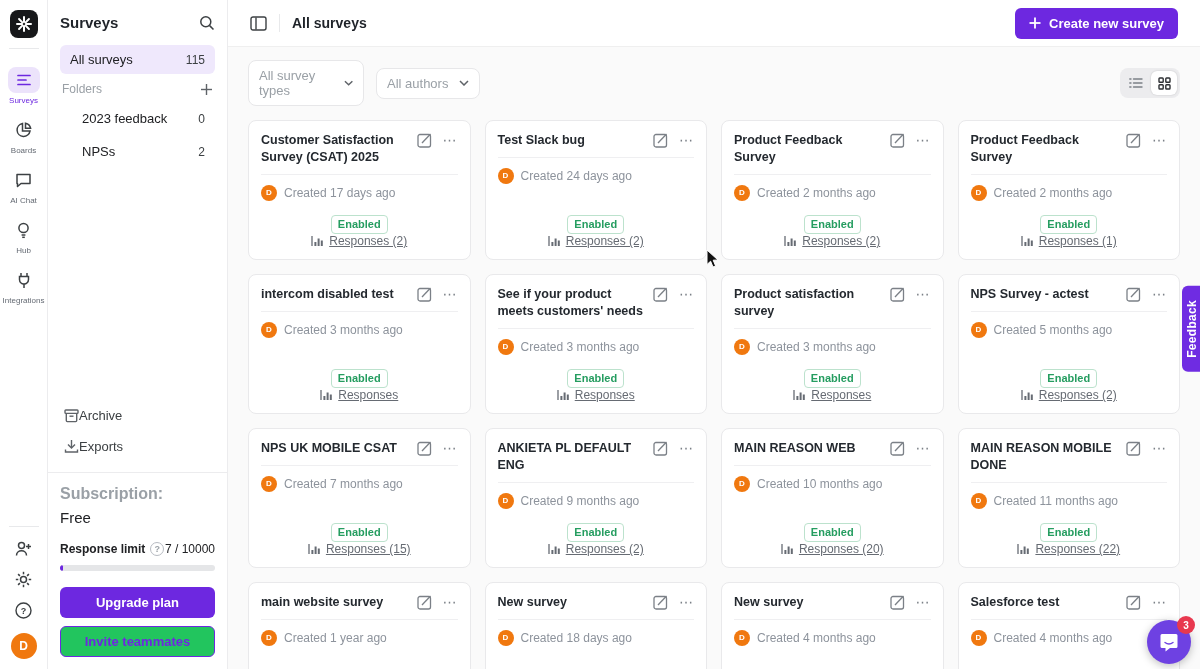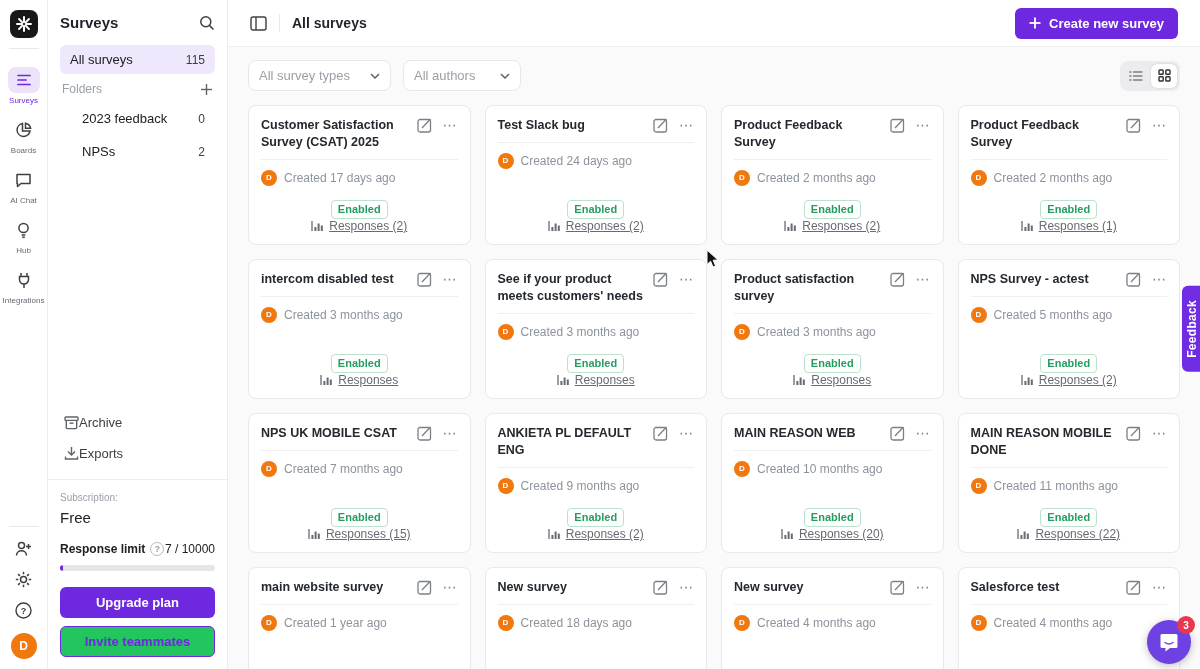--- a/index.html
+++ b/index.html
@@ -24,39 +24,39 @@
   .sb-title { font-size:15px; font-weight:bold; color:#1f2329; }
   .sb-item { display:flex; align-items:center; justify-content:space-between; padding:7px 10px; border-radius:6px; font-size:13px; color:#202124; cursor:pointer; }
   .sb-item.selected { background:#efe8fc; }
   .sb-count { font-size:12px; color:#3c4043; }
   .folders-row { display:flex; align-items:center; justify-content:space-between; padding:8px 2px 6px; }
   .folders-label { font-size:12px; color:#9aa0a6; }
   .folder-item { display:flex; align-items:center; justify-content:space-between; padding:9px 10px 9px 22px; font-size:13px; color:#202124; border-radius:6px; cursor:pointer; }
   .sb-bottom { margin-top:auto; }
   .sb-link { display:flex; align-items:center; gap:0; font-size:13px; color:#3c4043; padding:8px 4px; cursor:pointer; }
   .sb-sep { border-top:1px solid #ececee; margin:10px -12px 12px; }
-  .sub-label { font-size:10px; color:#9aa0a6; }
+  .sub-label { font-size:16px; color:#9aa0a6;font-weight:bold; }
   .sub-plan { font-size:15px; color:#202124; margin:6px 0 16px; }
   .limit-row { display:flex; align-items:flex-end; justify-content:space-between; margin-bottom:9px; }
   .limit-left { display:flex; align-items:center; gap:5px; font-size:12px; font-weight:bold; color:#202124; }
   .limit-val { font-size:12px; color:#202124; }
   .qmark { width:14px; height:14px; border-radius:50%; border:1px solid #b7bbc2; color:#9aa0a6; font-size:9px; display:flex; align-items:center; justify-content:center; }
   .bar { height:6px; border-radius:3px; background:#e5e6e8; overflow:hidden; margin-bottom:16px; }
   .bar-fill { height:100%; width:2%; background:#6d28e0; border-radius:3px; }
   .btn-primary { display:block; width:100%; background:#6d28e0; color:#fff; font-size:13px; font-weight:bold; border:none; border-radius:6px; padding:8px 0; cursor:pointer; margin-bottom:8px; font-family:inherit; }
   .btn-outline { display:block; width:100%; background:#22c55e; color:#6d28e0; font-size:13px; font-weight:bold; border:1px solid #6d28e0; border-radius:6px; padding:7px 0; cursor:pointer; font-family:inherit; }
 
   
   .main { flex:1; display:flex; flex-direction:column; background:#fafafa; min-width:0; }
   .topbar { height:47px; background:#fff; border-bottom:1px solid #efefef; display:flex; align-items:center; padding:0 22px; flex-shrink:0; }
   .tb-sep { width:1px; height:18px; background:#e8e9eb; margin:0 12px; }
   .tb-title { font-size:14px; font-weight:bold; color:#1f2329; }
   .btn-create { margin-left:auto; display:flex; align-items:center; gap:8px; background:#6d28e0; color:#fff; font-size:13px; font-weight:bold; border:none; border-radius:6px; padding:8px 14px; cursor:pointer; font-family:inherit; }
   .filters { display:flex; align-items:center; padding:13px 20px 12px; flex-shrink:0; }
-  .dropdown { display:flex; align-items:center; justify-content:space-between; width:143px; background:#fff; border:1px solid #e7e7e9; border-radius:8px; padding:7px 10px; font-size:13px; color:#9aa0a6; margin-right:12px; cursor:pointer; }
+  .dropdown { display:flex; align-items:center; justify-content:space-between; width:116px; background:#fff; border:1px solid #e7e7e9; border-radius:8px; padding:7px 10px; font-size:13px; color:#9aa0a6; margin-right:12px; cursor:pointer; }
   .view-toggle { margin-left:auto; display:flex; gap:2px; background:#ececee; border-radius:8px; padding:3px; }
   .vt-btn { width:26px; height:24px; display:flex; align-items:center; justify-content:center; border-radius:6px; cursor:pointer; }
   .vt-btn.active { background:#fff; box-shadow:0 0 2px rgba(0,0,0,.18); }
 
   .grid { display:grid; grid-template-columns:repeat(4,1fr); gap:14px; padding:2px 20px 0; }
   .card { background:#fff; border:1px solid #e9e9eb; border-radius:8px; height:140px; padding:11px 12px; display:flex; flex-direction:column; cursor:pointer; }
   .card-head { display:flex; align-items:flex-start; }
   .card-title { font-size:12.5px; font-weight:bold; color:#24292f; line-height:1.35; flex:1; padding-right:6px; }
   .card-actions { display:flex; align-items:center; gap:10px; color:#7b8087; }
   .dots { font-size:14px; color:#7b8087; letter-spacing:1px; line-height:10px; cursor:pointer; }
@@ -258,21 +258,21 @@
       </button>
     </div>
 
     <div class="filters">
       <div class="dropdown">
         <span>All survey types</span>
         <svg width="10" height="6" viewBox="0 0 10 6">
             <polyline points="1,1 5,5 9,1" fill="none" stroke="#5f6368" stroke-width="1.5"></polyline>
           </svg>
       </div>
-      <div class="dropdown" style="width:118px;">
+      <div class="dropdown" style="width:104px;">
         <span>All authors</span>
         <svg width="10" height="6" viewBox="0 0 10 6">
             <polyline points="1,1 5,5 9,1" fill="none" stroke="#5f6368" stroke-width="1.5"></polyline>
           </svg>
       </div>
       <div class="view-toggle">
         <span class="vt-btn">
           <svg width="14" height="12" viewBox="0 0 14 12">
               <g stroke="#7b8087" stroke-width="1.4" stroke-linecap="round">
                 <line x1="0.8" y1="2" x2="2" y2="2"></line>

